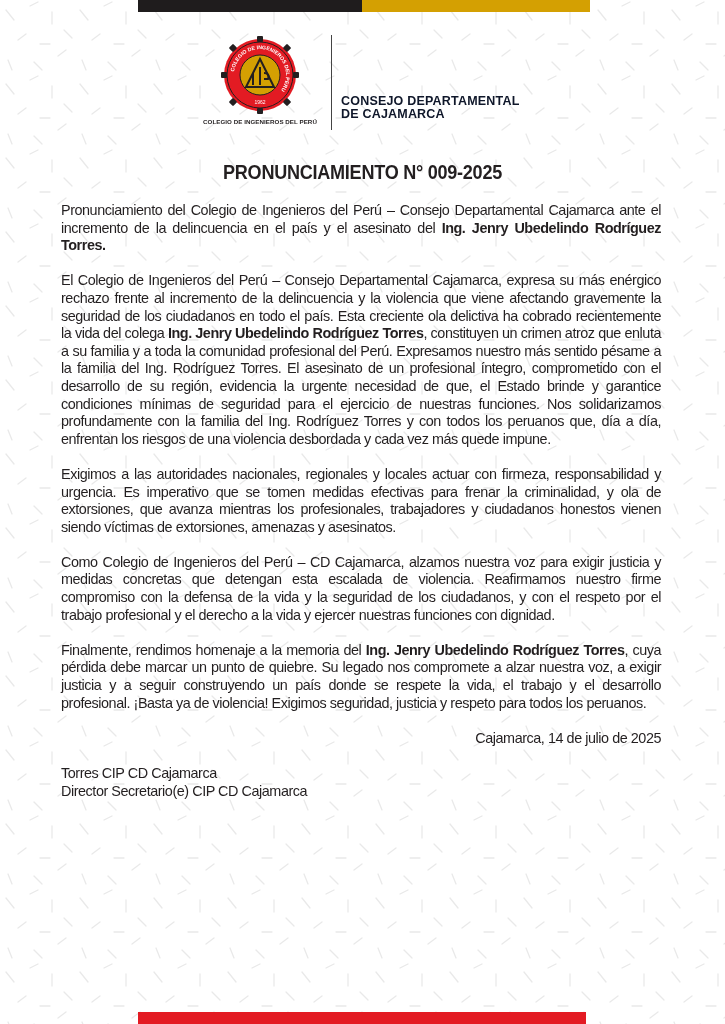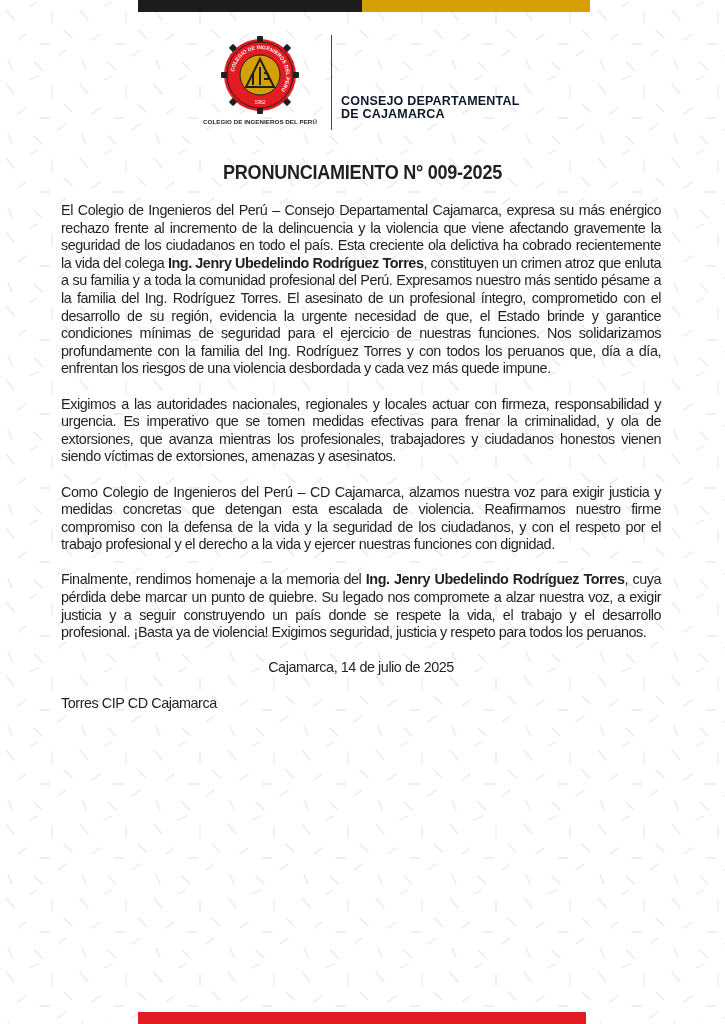--- a/index.html
+++ b/index.html
@@ -100,23 +100,25 @@
   <div class="header-divider"></div>
   <div class="council">
     <div>CONSEJO DEPARTAMENTAL</div>
     <div>DE CAJAMARCA</div>
   </div>
 </div>
 
 <div class="title">PRONUNCIAMIENTO N° 009-2025</div>
 
 <div class="body-text">
+  <p><span>Pronunciamiento del Colegio de Ingenieros del Perú – Consejo Departamental Cajamarca ante el incremento de la delincuencia en el país y el asesinato del </span><b>Ing. Jenry Ubedelindo Rodríguez Torres.</b></p>
   <p><span>El Colegio de Ingenieros del Perú – Consejo Departamental Cajamarca, expresa su más enérgico rechazo frente al incremento de la delincuencia y la violencia que viene afectando gravemente la seguridad de los ciudadanos en todo el país. Esta creciente ola delictiva ha cobrado recientemente la vida del colega </span><b>Ing. Jenry  Ubedelindo Rodríguez Torres</b><span>, constituyen un crimen atroz que enluta a su familia y a toda la comunidad profesional del Perú. Expresamos nuestro más sentido pésame a la familia del Ing. Rodríguez Torres. El asesinato de un profesional íntegro, comprometido con el desarrollo de su región, evidencia la urgente necesidad de que, el Estado brinde y garantice condiciones mínimas de seguridad para el ejercicio de nuestras funciones. Nos solidarizamos profundamente con la familia del Ing. Rodríguez Torres y con todos los peruanos que, día a día, enfrentan los riesgos de una violencia desbordada y cada vez más quede impune.</span></p>
   <p>Exigimos a las autoridades nacionales, regionales y locales actuar con firmeza, responsabilidad y urgencia. Es imperativo que se tomen medidas efectivas para frenar la criminalidad, y ola de extorsiones, que avanza mientras los profesionales, trabajadores y ciudadanos honestos vienen siendo víctimas de extorsiones, amenazas y asesinatos.</p>
   <p>Como Colegio de Ingenieros del Perú – CD Cajamarca, alzamos nuestra voz para exigir justicia y medidas concretas que detengan esta escalada de violencia. Reafirmamos nuestro firme compromiso con la defensa de la vida y la seguridad de los ciudadanos, y con el respeto por el trabajo profesional y el derecho a la vida y ejercer nuestras funciones con dignidad.</p>
   <p><span>Finalmente, rendimos homenaje a la memoria del </span><b>Ing. Jenry Ubedelindo Rodríguez Torres</b><span>, cuya pérdida debe marcar un punto de quiebre. Su legado nos compromete a alzar nuestra voz, a exigir justicia y a seguir construyendo un país donde se respete la vida, el trabajo y el desarrollo profesional. ¡Basta ya de violencia! Exigimos seguridad, justicia y respeto para todos los peruanos.</span></p>
-  <p style="text-align:center;">Cajamarca, 14 de julio de 2025</p>
+  <p style="text-align:right;">Cajamarca, 14 de julio de 2025</p>
   <div class="sign">
     <p>Torres CIP CD Cajamarca</p>
+    <p>Director Secretario(e) CIP CD Cajamarca</p>
   </div>
 </div>
 
 <div class="bottom-bar"></div>
 
 </body></html>

